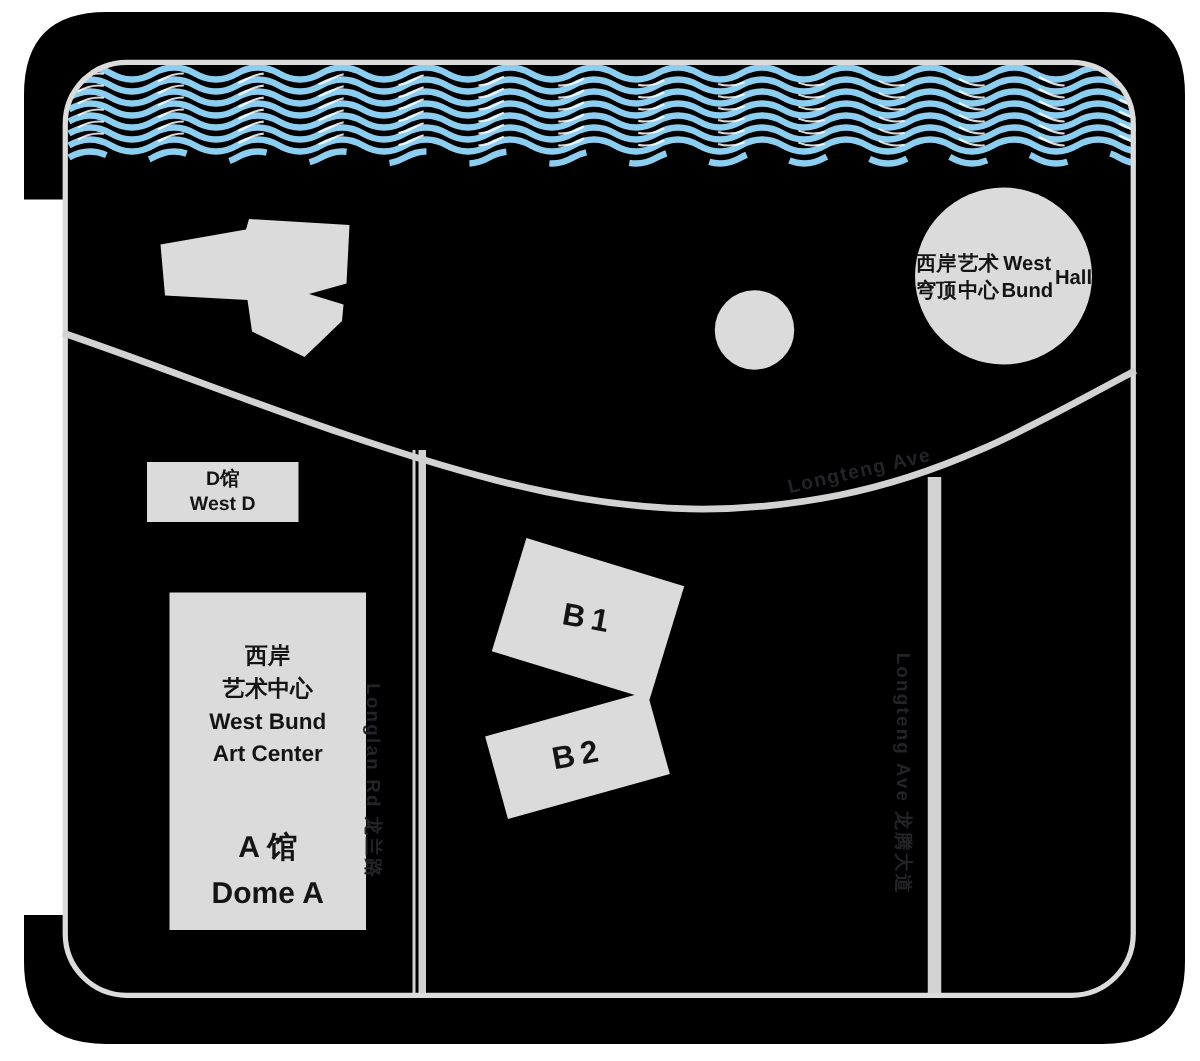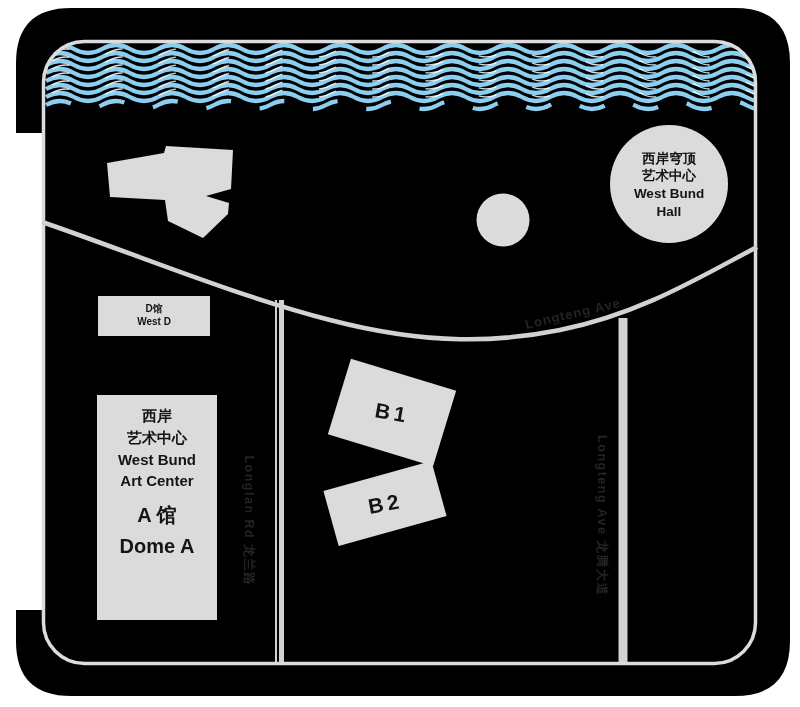--- a/index.html
+++ b/index.html
@@ -4,29 +4,29 @@
 <style>
   html,body{margin:0;padding:0;background:#ffffff;}
   #stage{position:relative;width:800px;height:707px;background:#ffffff;overflow:hidden;
          font-family:"Liberation Sans","DejaVu Sans",sans-serif;}
   #stage svg{position:absolute;left:0;top:0;}
   .abs{position:absolute;box-sizing:border-box;}
   .building{background:#DBDBDB;color:#141414;display:flex;flex-direction:column;
             align-items:center;justify-content:center;text-align:center;}
   .faint{color:#232328;font-weight:700;text-align:center;line-height:1.25;}
   
-  .dome-text{left:610px;top:127px;width:118px;height:116px;display:flex;flex-direction:column;
+  .dome-text{left:610px;top:127px;width:118px;height:116px;display:flex;
              align-items:center;justify-content:center;font-size:13.5px;line-height:1.3;
              font-weight:700;color:#141414;text-align:center;}
   
-  .hall-d{left:98px;top:296px;width:112px;height:40px;font-size:10px;line-height:1.28;font-weight:700;}
+  .hall-d{left:98px;top:308px;width:101px;height:40px;font-size:13px;line-height:1.28;font-weight:700;}
   
-  .hall-a{left:97px;top:395px;width:120px;height:225px;justify-content:flex-start;padding-top:10px;}
+  .hall-a{left:113px;top:395px;width:131px;height:225px;justify-content:flex-start;padding-top:32px;}
   .hall-a .grp-top{font-size:15px;line-height:1.45;font-weight:700;}
-  .hall-a .grp-bottom{margin-top:8px;font-size:20px;line-height:1.55;font-weight:700;}
+  .hall-a .grp-bottom{margin-top:36px;font-size:20px;line-height:1.55;font-weight:700;}
   
   .bblock{font-size:21px;font-weight:700;letter-spacing:4px;}
   .b1{left:337px;top:373px;width:110px;height:79px;transform:rotate(17deg);}
   .b1 span{transform:rotate(-7deg);}
   .b2{left:329px;top:475px;width:112px;height:57px;transform:rotate(-15.5deg);}
   .b2 span{transform:rotate(5deg);}
   .b3{left:338px;top:545px;width:109px;height:74px;}
   
   .tank{left:448px;top:143px;width:118px;font-size:13px;}
   .hallb{left:467px;top:468px;width:72px;font-size:16px;}

